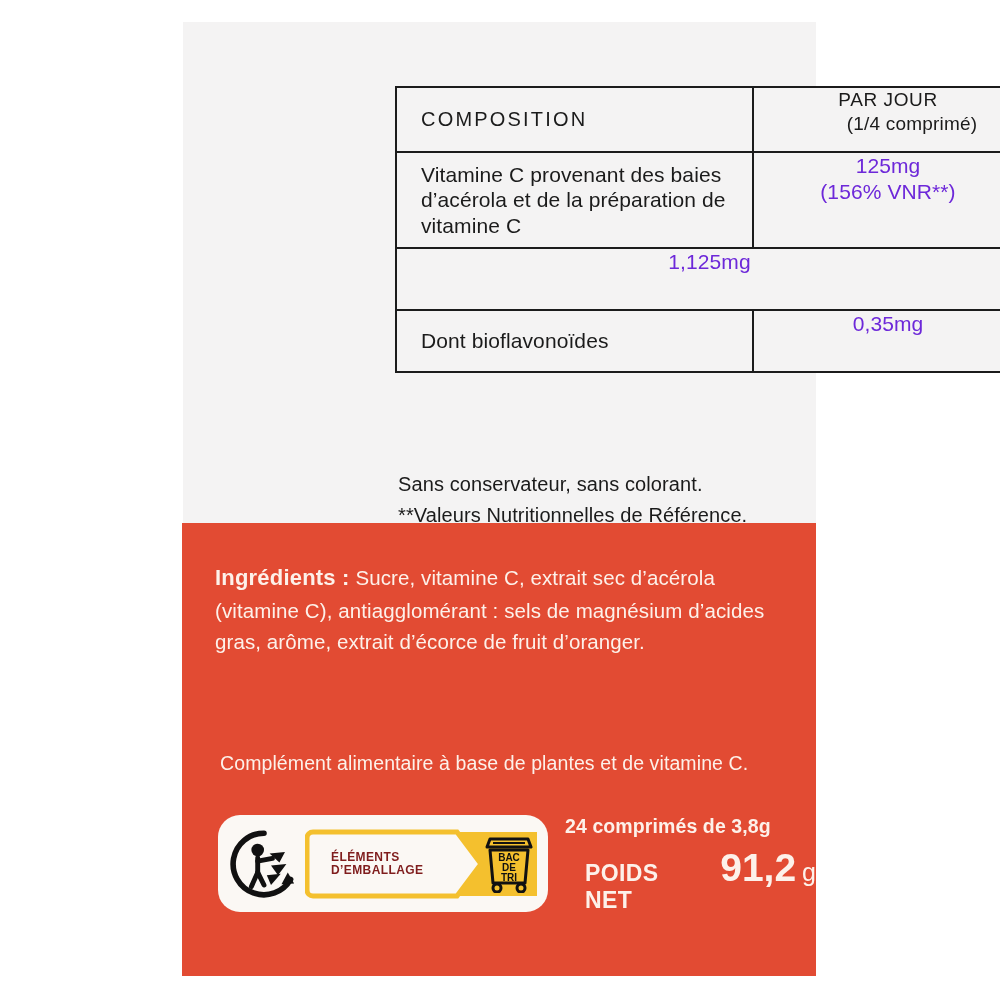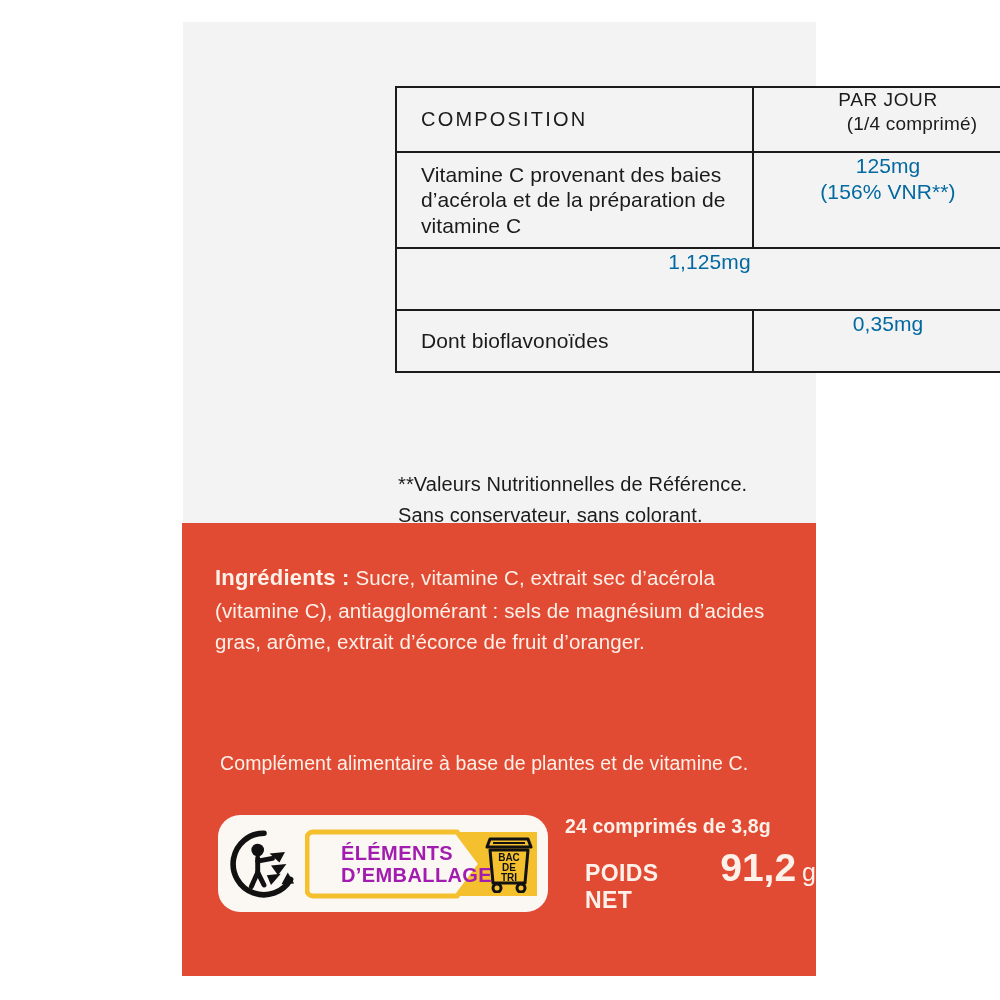--- a/index.html
+++ b/index.html
@@ -91,21 +91,21 @@
 
   .cell-txt {
     font-size: 21px;
     line-height: 1.22;
     color: #1b1b1b;
     letter-spacing: 0.1px;
   }
   .val-txt {
     font-size: 21px;
     line-height: 1.24;
-    color: #0369a1;
+    color: #6d28d9;
     letter-spacing: 0.1px;
   }
 
   
   .footnotes {
     position: absolute;
     left: 215px;
     top: 447px;
     width: 560px;
     font-size: 20px;
@@ -180,27 +180,27 @@
     margin-left: 6px;
     margin-right: 8px;
   }
   .yellow-band svg {
     position: absolute;
     left: 0;
     top: 0;
   }
   .band-label {
     position: absolute;
-    left: 36px;
+    left: 26px;
     top: 50%;
     transform: translateY(-50%);
-    font-size: 20px;
+    font-size: 12px;
     font-weight: bold;
     line-height: 1.12;
-    color: #a21caf;
+    color: #7f1d1d;
     letter-spacing: 0.4px;
     white-space: nowrap;
   }
   .bin-wrap {
     position: absolute;
     right: 6px;
     top: 50%;
     transform: translateY(-50%);
     width: 50px;
     height: 58px;
@@ -289,22 +289,22 @@
         <div class="ct-c-right">
           <div class="val-txt">
             <div>0,35mg</div>
           </div>
         </div>
       </div>
 
     </div>
 
     <div class="footnotes">
+      <div>Sans conservateur, sans colorant.</div>
       <div>**Valeurs Nutritionnelles de Référence.</div>
-      <div>Sans conservateur, sans colorant.</div>
     </div>
 
   </div>
 
   <div class="panel-red">
 
     <div class="ingredients">
       <span class="label">Ingrédients :</span>
       <span>Sucre, vitamine C, extrait sec d’acérola (vitamine C), antiagglomérant : sels de magnésium d’acides gras, arôme, extrait d’écorce de fruit d’oranger.</span>
     </div>

